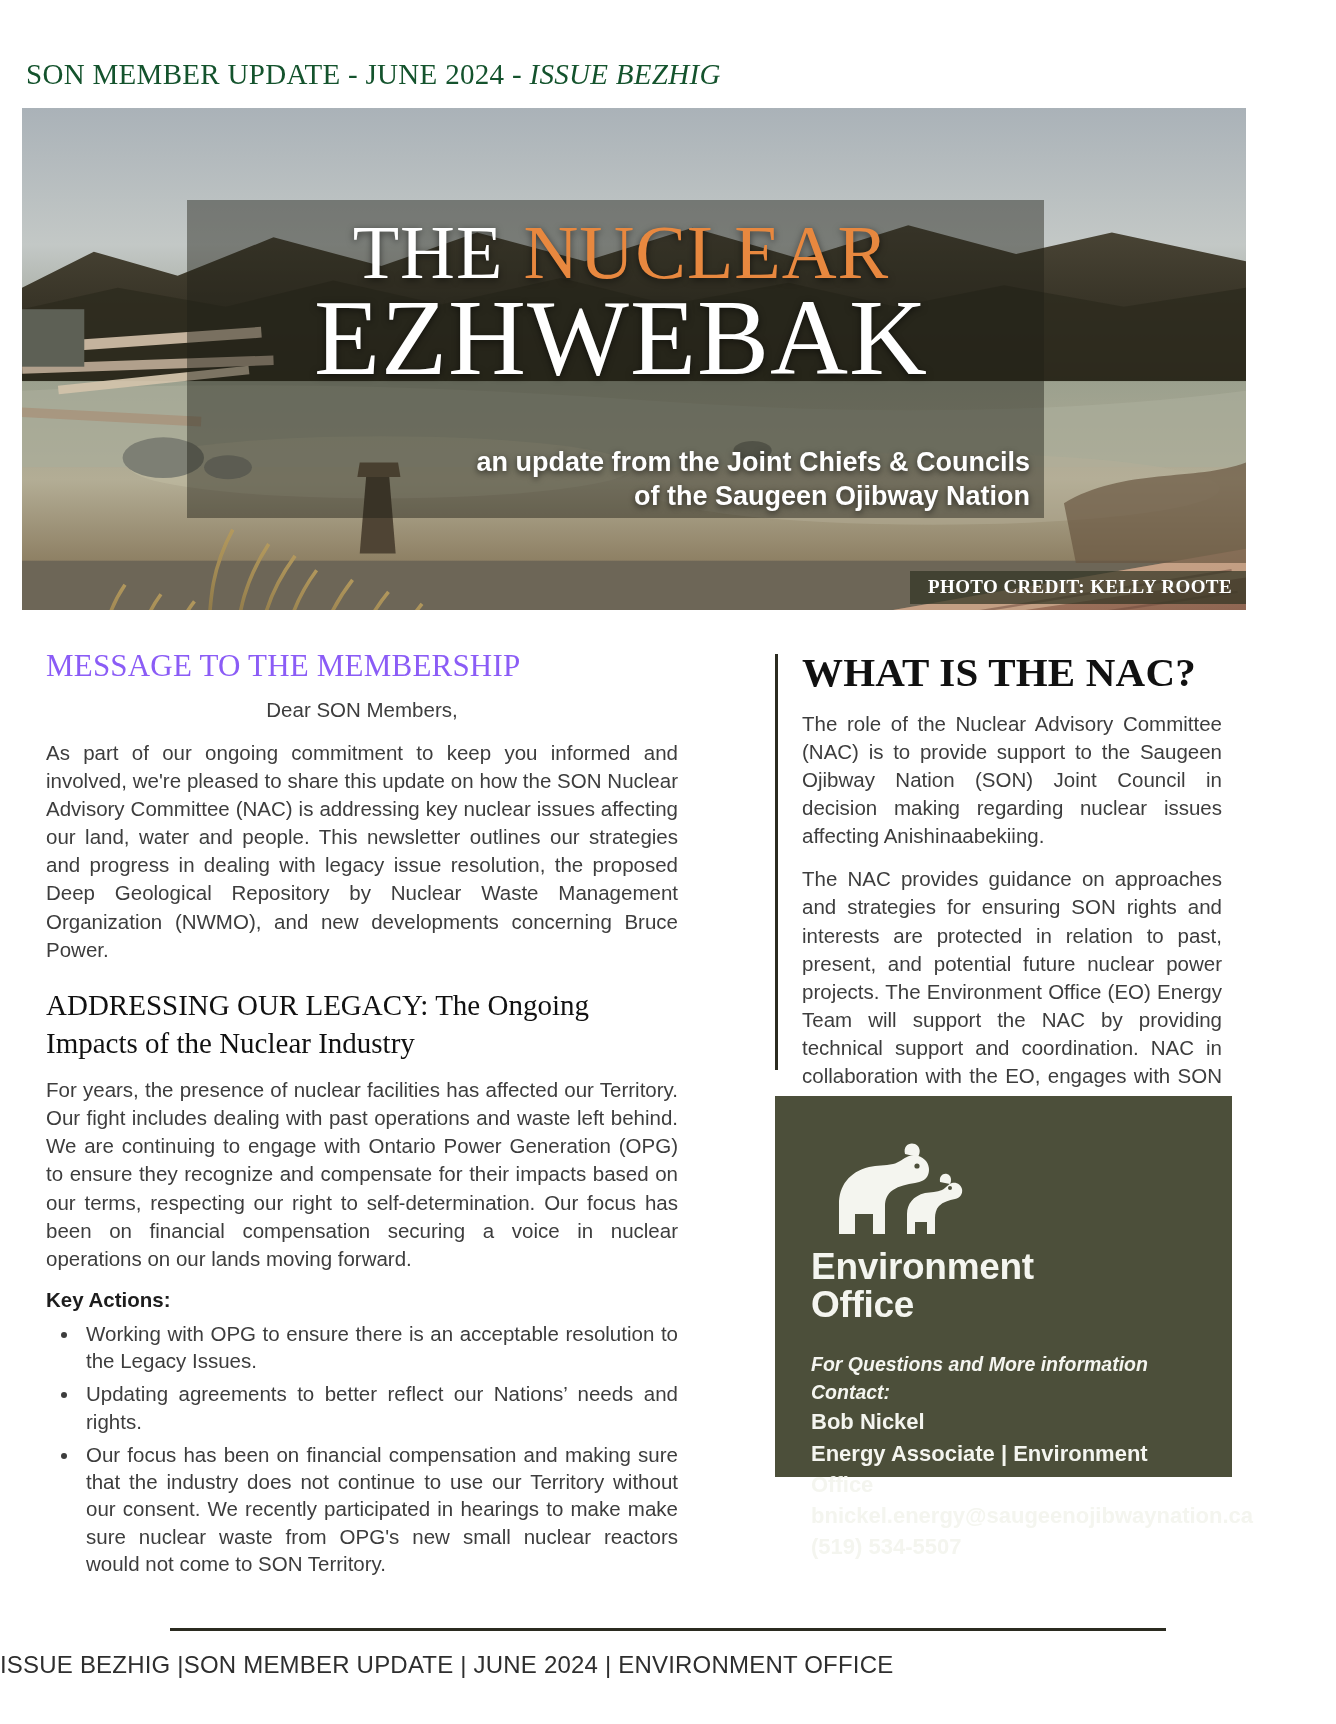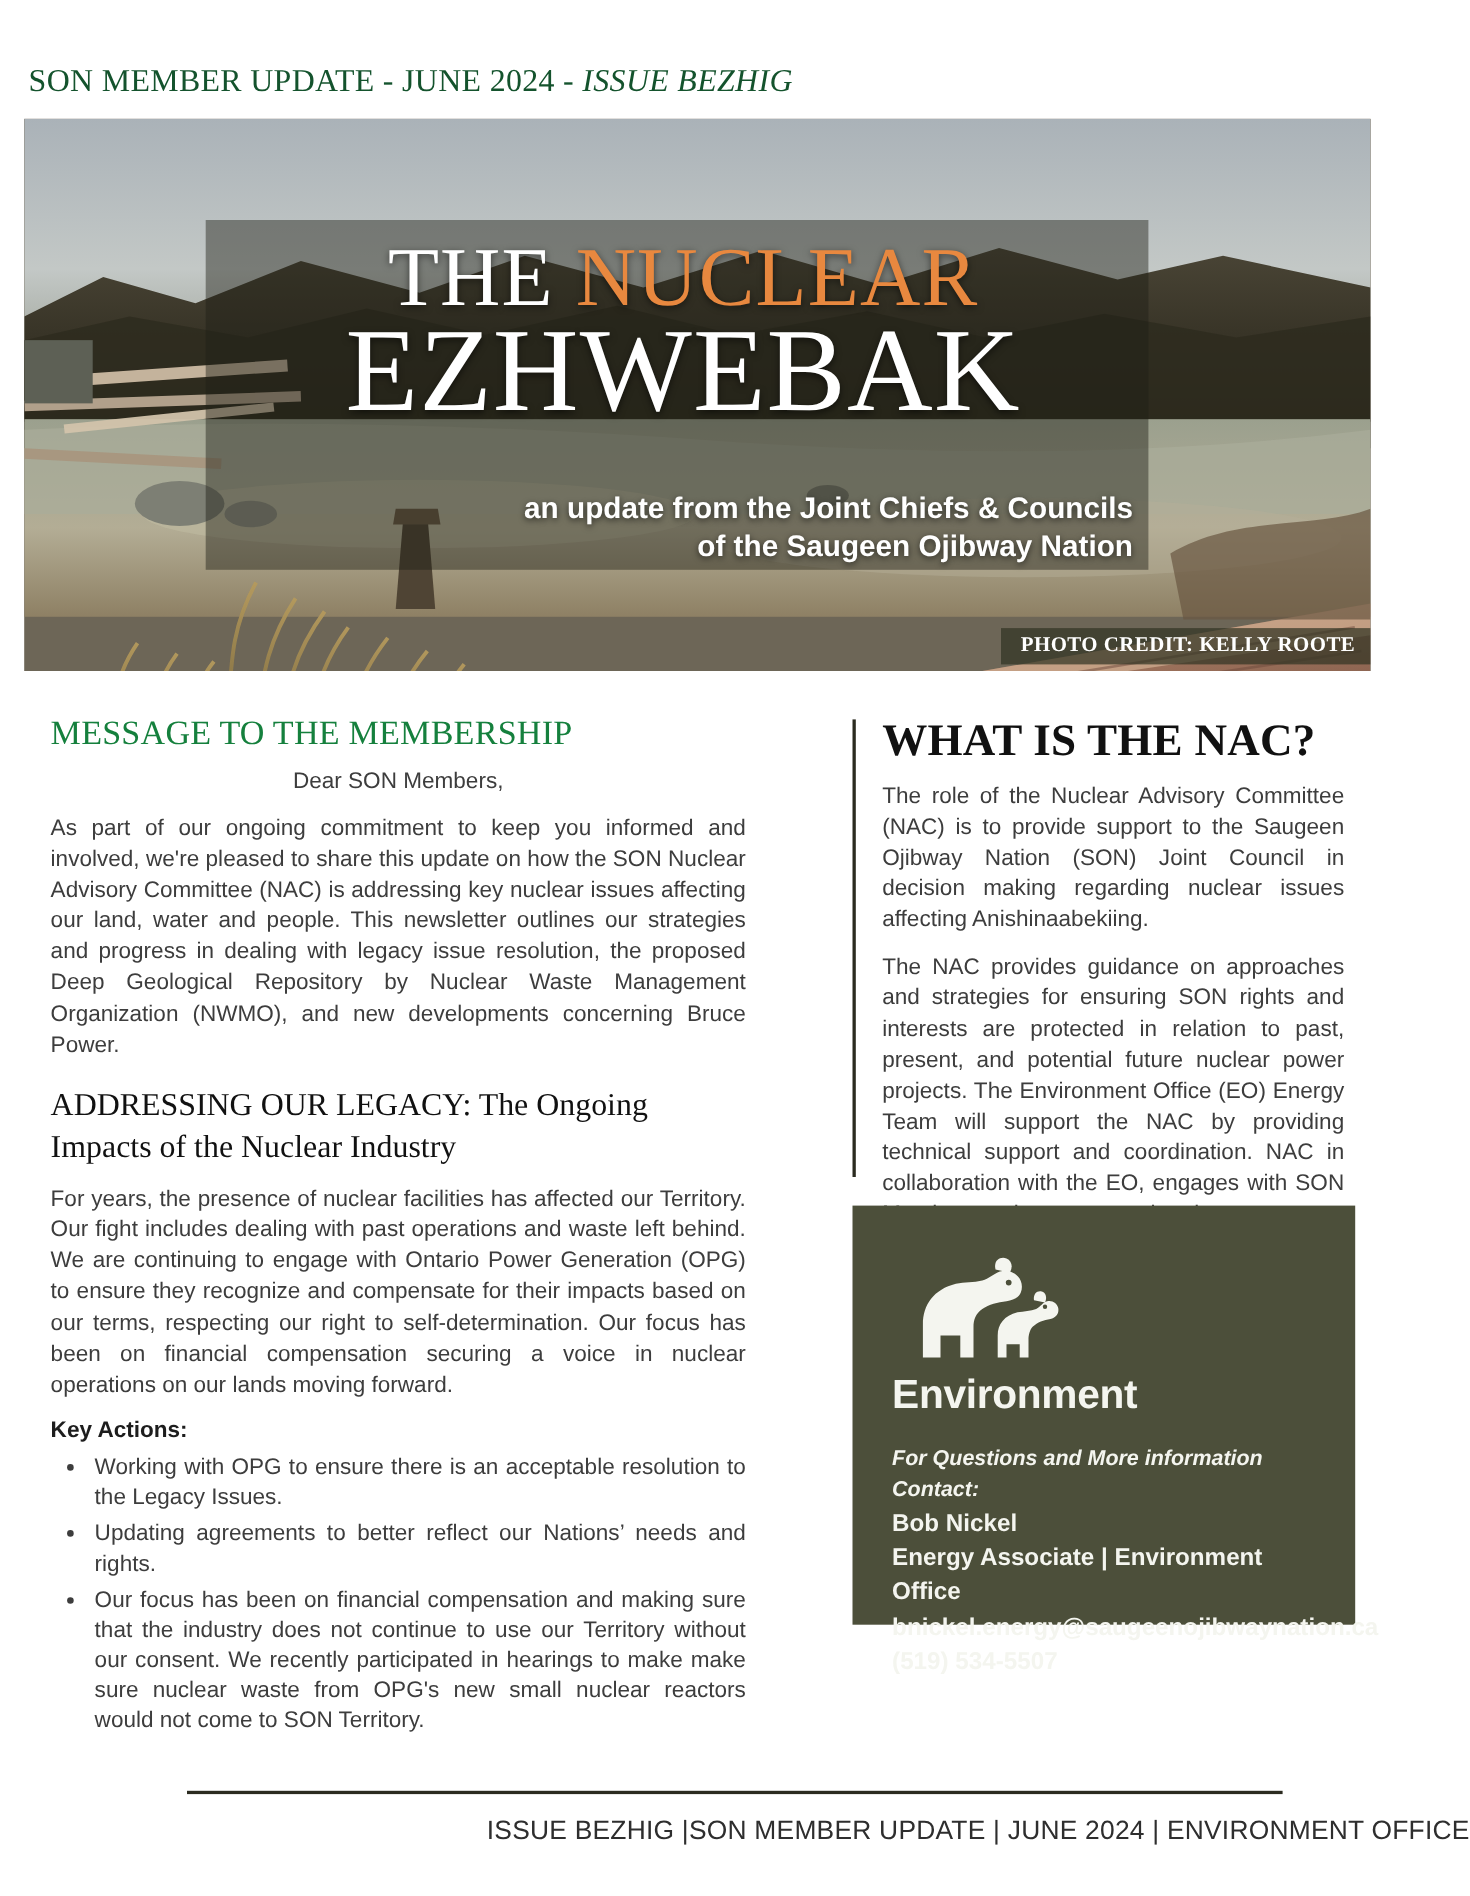--- a/index.html
+++ b/index.html
@@ -127,21 +127,21 @@
     left: 775px;
     top: 654px;
     width: 3px;
     height: 416px;
     background: #2b2b20;
   }
 
   h2.sec {
     font-family: "Liberation Serif", serif;
     font-weight: normal;
-    color: #15803d;
+    color: #8b5cf6;
     font-size: 31px;
     letter-spacing: 0.2px;
     margin-bottom: 12px;
   }
   h2.sec-big {
     font-family: "Liberation Serif", serif;
     font-weight: bold;
     color: #111111;
     font-size: 41px;
     letter-spacing: 0.2px;
@@ -232,21 +232,21 @@
     top: 1628px;
     width: 996px;
     height: 3px;
     background: #2b2b20;
   }
   .footer-text {
     position: absolute;
     left: 0;
     top: 1651px;
     width: 1336px;
-    text-align: right;
+    text-align: left;
     font-family: "Liberation Sans", sans-serif;
     font-size: 24px;
     letter-spacing: 0.2px;
     color: #2e2e2e;
   }
 </style>
 </head>
 <body>
 
 <div class="masthead">
@@ -406,20 +406,21 @@
                C146 52 150 55 151 59 C152 64 149 68 144 69
                C138 70 132 72 128 76 C125 79 124 84 124 88 L124 104
                L116 104 L116 92 L104 92 L104 104 Z"></path>
       <path fill="#f4f5ef" d="M129 52 C128 46 132 43 136 44 C140 45 141 50 139 54 Z"></path>
       <circle cx="139" cy="58" r="2" fill="#4c4f3a"></circle>
     </svg>
   </div>
 
   <div class="eo-logo-text">
     <div>Environment</div>
+    <div>Office</div>
   </div>
 
   <div class="eo-contact-head">For Questions and More information Contact:</div>
   <div class="eo-line">Bob Nickel</div>
   <div class="eo-line">Energy Associate | Environment Office</div>
   <div class="eo-line">bnickel.energy@saugeenojibwaynation.ca</div>
   <div class="eo-line">(519) 534-5507</div>
 </div>
 
 <div class="footer-rule"></div>

